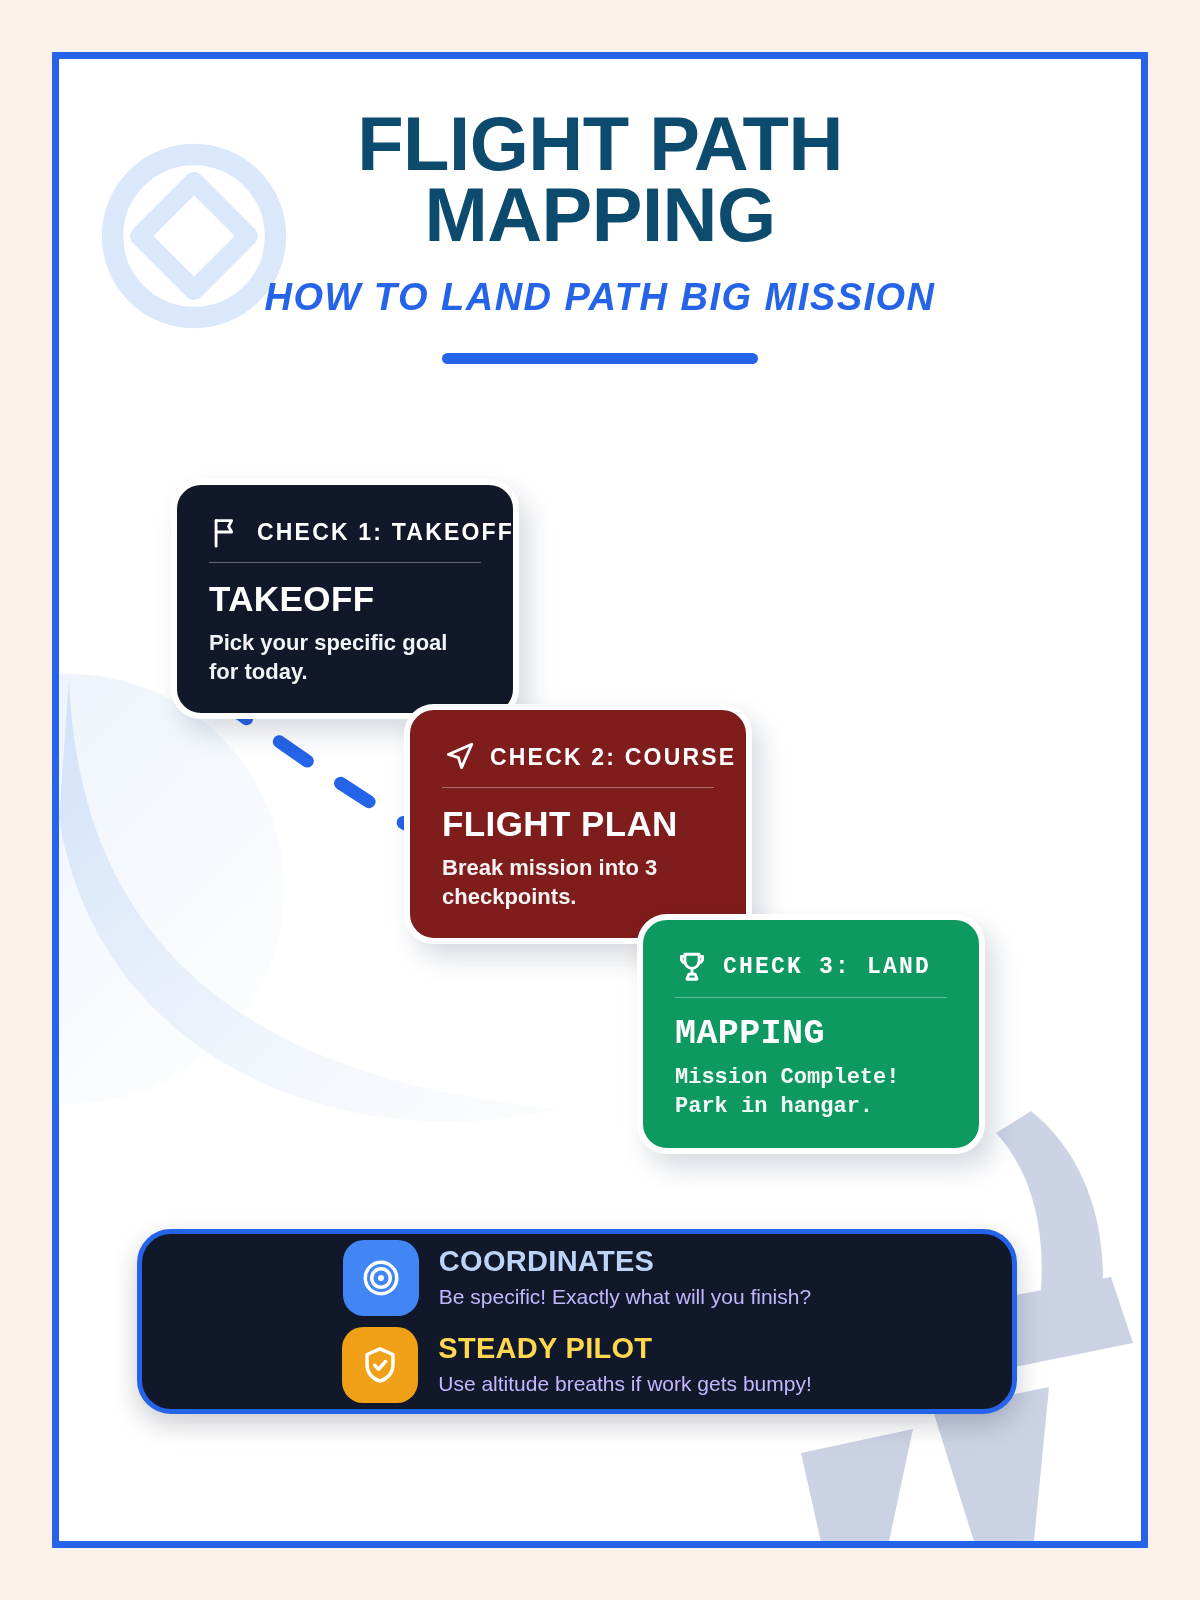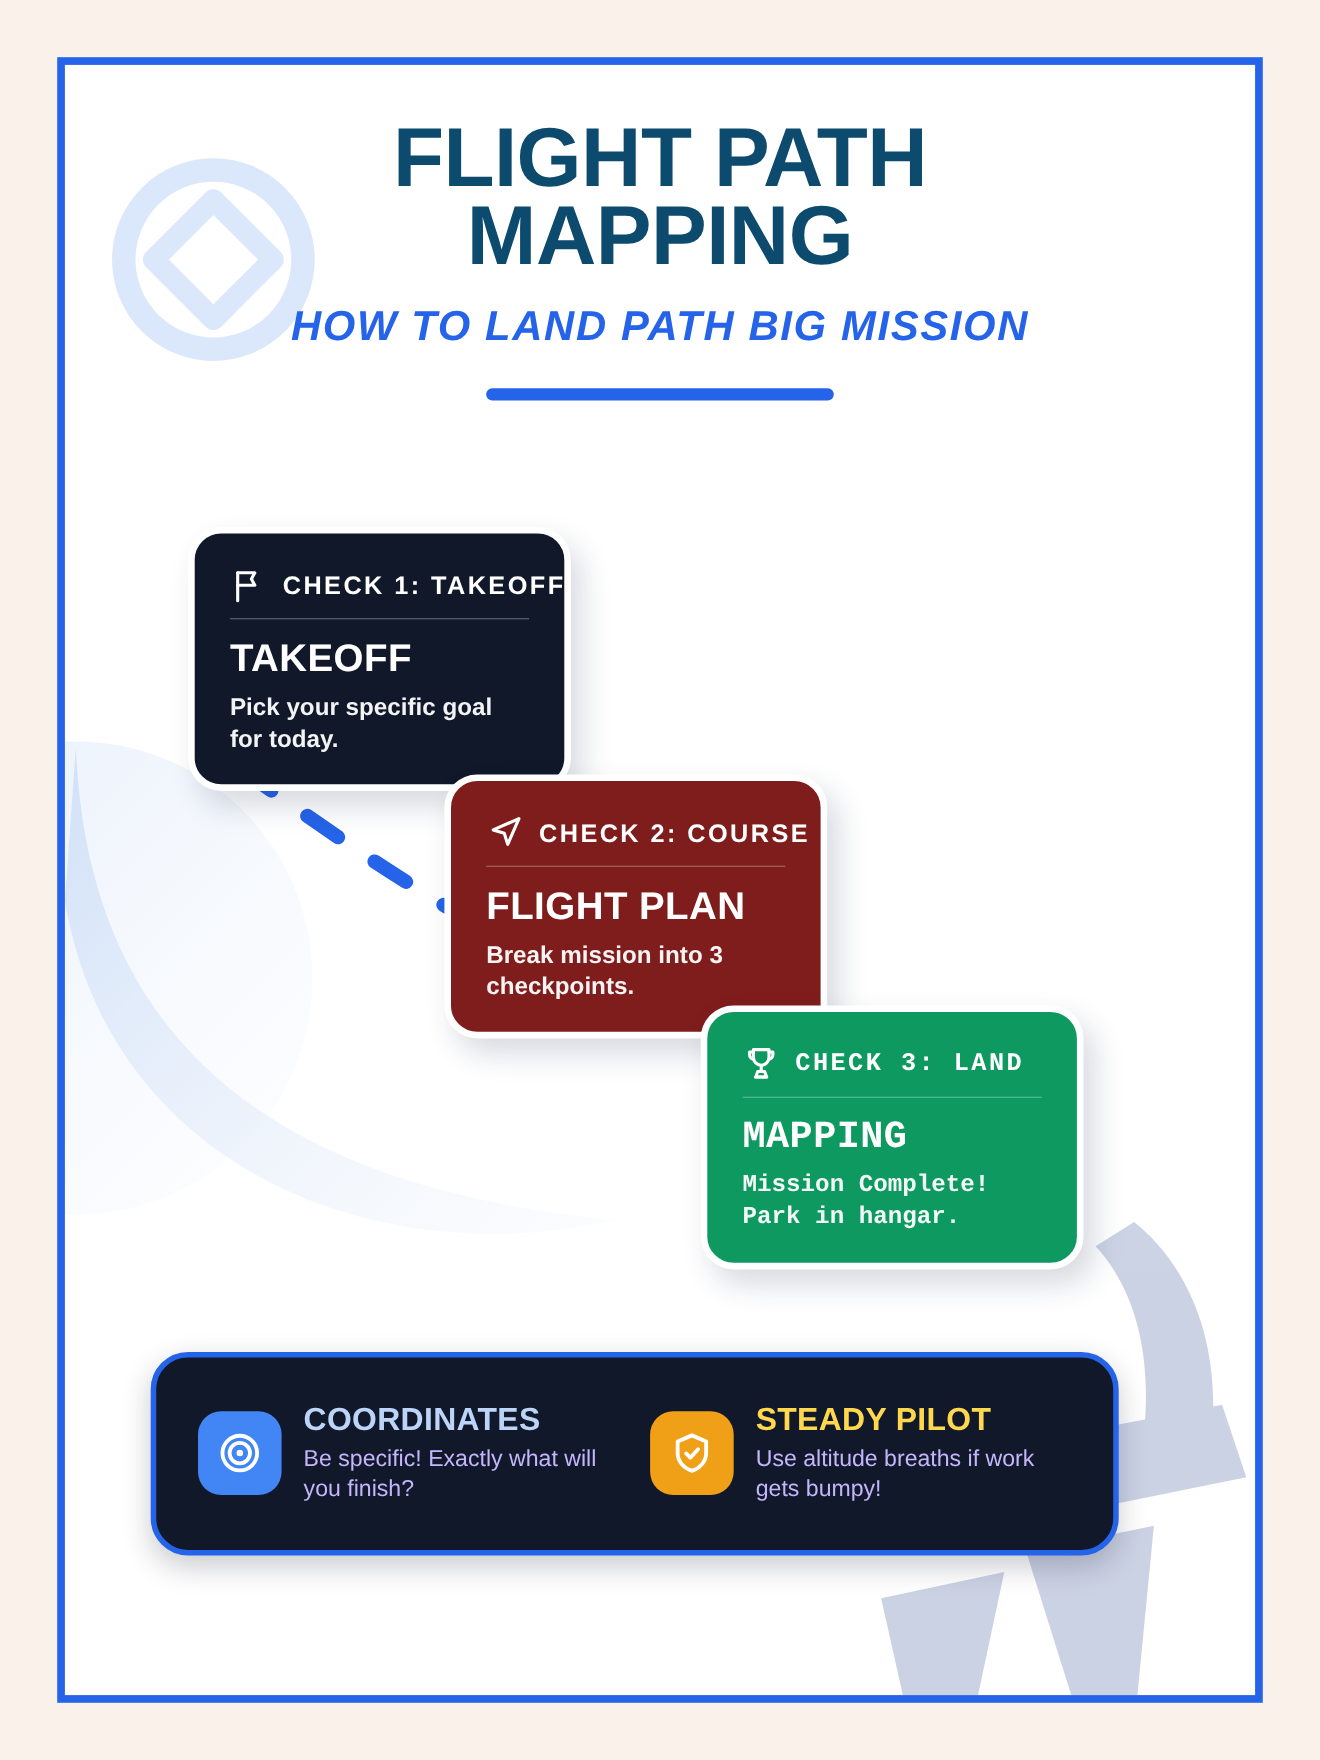--- a/index.html
+++ b/index.html
@@ -90,20 +90,21 @@
   
   .tips{
     position:absolute;left:78px;top:1170px;width:880px;height:185px;
     box-sizing:border-box;
     background:#101829;
     border:5px solid #2563e8;
     border-radius:34px;
     display:flex;align-items:center;
     padding:0 24px;
     box-shadow:0 10px 26px rgba(16,24,41,0.22);
+    flex-direction:column;
   }
   .tip{display:flex;align-items:center;gap:20px;flex:1 1 0;padding:0 14px;}
   .tip-badge{
     flex:0 0 auto;width:76px;height:76px;border-radius:21px;
     display:flex;align-items:center;justify-content:center;
   }
   .tip-badge svg{width:42px;height:42px;display:block;}
   .tip-txt{min-width:0;}
   .tip-title{
     margin:0;font-size:29px;font-weight:900;letter-spacing:0.3px;line-height:1.1;

